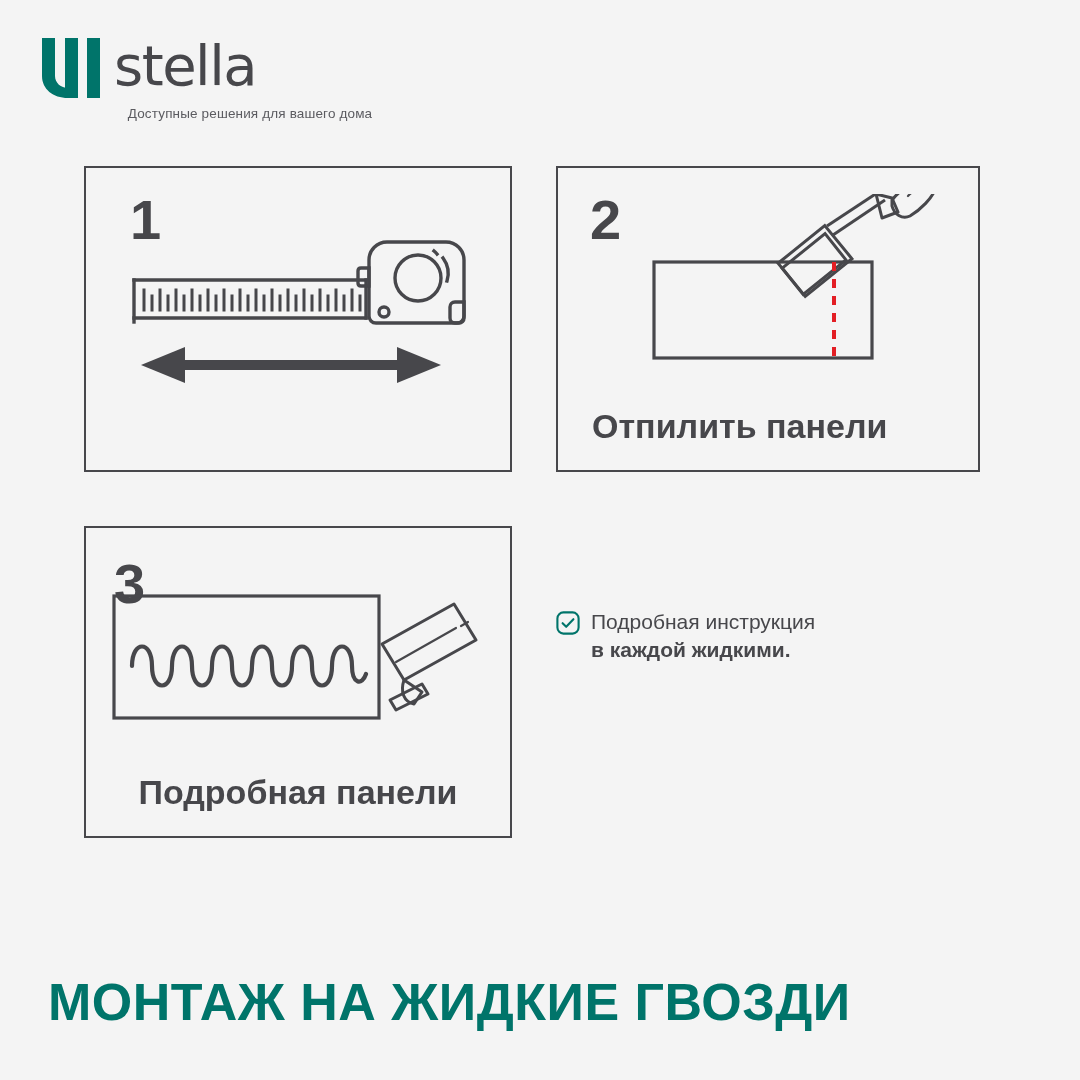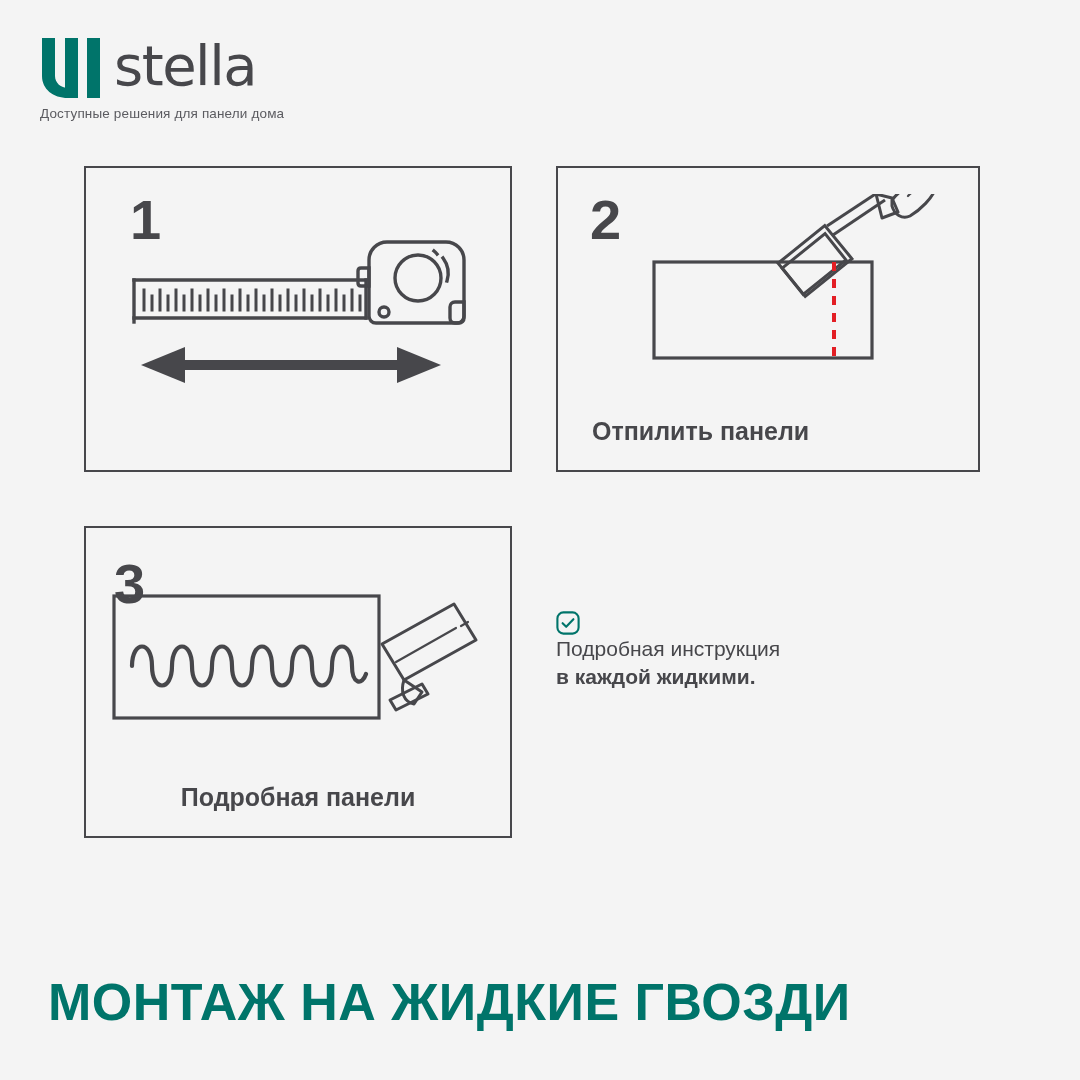--- a/index.html
+++ b/index.html
@@ -7,21 +7,21 @@
   body{
     width:1080px;height:1080px;
     background:#f4f4f4;
     font-family:"Liberation Sans","DejaVu Sans",sans-serif;
     position:relative;overflow:hidden;
     -webkit-font-smoothing:antialiased;
   }
   .stage{position:absolute;inset:0;}
 
   
-  #brand{position:absolute;left:40px;top:38px;width:420px;height:90px;}
+  #brand{position:absolute;left:40px;top:38px;width:420px;height:90px;text-align:center;}
   #logo-row{display:flex;align-items:flex-start;height:62px;}
   #logo-mark{width:62px;height:60px;display:block;flex:0 0 auto;}
   #logo-word{
     font-size:56px;line-height:56px;font-weight:400;
     color:#47474b;letter-spacing:-1.5px;margin-left:12px;
     font-family:"DejaVu Sans","Liberation Sans",sans-serif;
   }
   #brand-tagline{
     margin-top:6px;font-size:13.5px;color:#5b5b60;
     letter-spacing:.15px;white-space:nowrap;
@@ -47,31 +47,31 @@
   #card-2 .step-num{left:32px;top:24px;}
   #card-3 .step-num{left:28px;top:28px;}
 
   .card-art{position:absolute;display:block;}
   #art-1{left:30px;top:70px;width:370px;height:140px;}
   #art-2{left:22px;top:26px;width:390px;height:210px;}
   #art-3{left:18px;top:60px;width:390px;height:160px;}
 
   .card-caption{
     position:absolute;
-    font-size:25px;font-weight:700;color:#47474b;
+    font-size:34px;font-weight:700;color:#47474b;
     line-height:1.18;text-align:left;
   }
   #caption-1{left:0;right:0;bottom:26px;text-align:center;}
   #caption-2{left:34px;bottom:24px;}
   #caption-3{left:0;right:0;bottom:24px;text-align:center;}
 
   
   #features{position:absolute;left:556px;top:608px;width:400px;}
   .feature{display:flex;align-items:flex-start;margin-bottom:28px;}
-  .feature:last-child{margin-bottom:11px;flex-direction:column;}
+  .feature:last-child{margin-bottom:11px;}
   .check-icon{flex:0 0 auto;width:24px;height:24px;margin-top:3px;margin-right:11px;display:block;}
   .feature-text{
     font-size:21px;line-height:1.33;color:#47474b;
   }
   .feature-text .strong{font-weight:700;}
 
   
   #headline{
     position:absolute;left:48px;bottom:48px;
     font-size:52px;font-weight:700;color:#00746a;
@@ -89,21 +89,21 @@
       <svg id="logo-mark" viewBox="0 0 62 60" aria-hidden="true">
 
         <path d="M2 0 H15 V38 C15 45 21 50 28 50 V60 C13 60 2 51 2 38 Z" fill="#00746a"></path>
 
         <rect x="25" y="0" width="13" height="60" fill="#00746a"></rect>
 
         <rect x="47" y="0" width="13" height="60" fill="#00746a"></rect>
       </svg>
       <div id="logo-word">stella</div>
     </div>
-    <div id="brand-tagline">Доступные решения для панели дома</div>
+    <div id="brand-tagline">Доступные решения для вашего дома</div>
   </div>
 
   <div class="card" id="card-1">
     <div class="step-num">1</div>
 
     <svg class="card-art" id="art-1" viewBox="0 0 370 140" aria-hidden="true">
       <g fill="none" stroke="#47474b" stroke-width="3.4" stroke-linecap="square" stroke-linejoin="miter">
 
         <path d="M18 42 H250"></path>
         <path d="M18 80 H250"></path>

